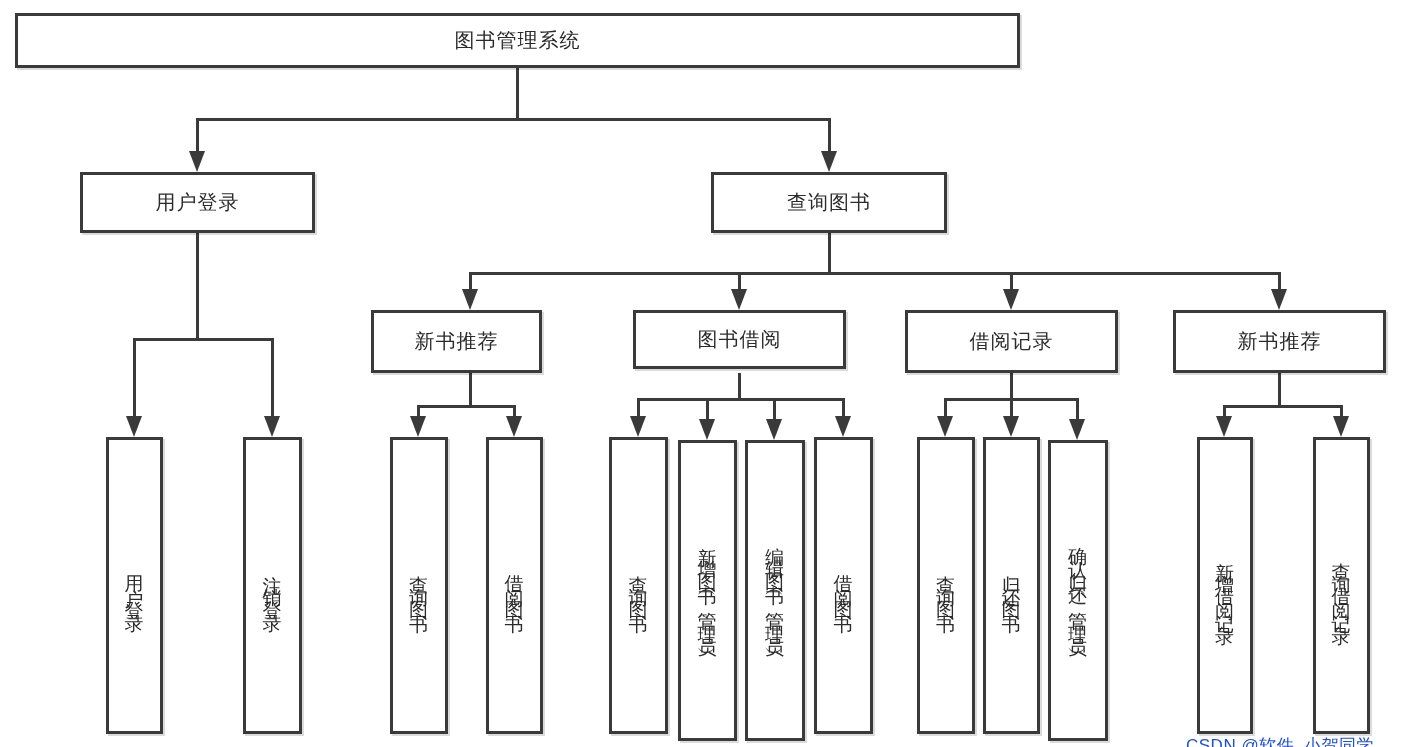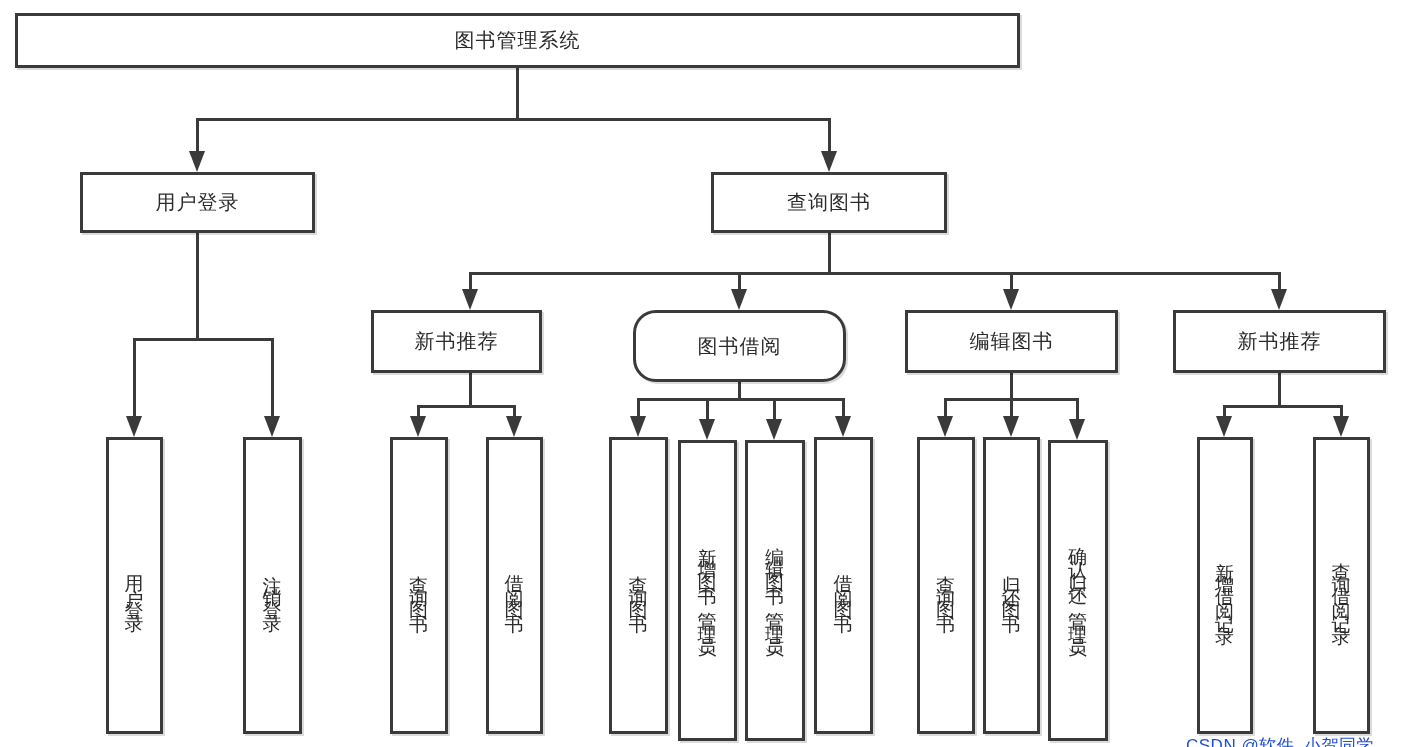--- a/index.html
+++ b/index.html
@@ -65,22 +65,22 @@
   <div class="vline" style="left:469px;top:272px;height:20px;"></div>
   <div class="arrow" style="left:462px;top:289px;"></div>
   <div class="vline" style="left:738px;top:272px;height:20px;"></div>
   <div class="arrow" style="left:731px;top:289px;"></div>
   <div class="vline" style="left:1010px;top:272px;height:20px;"></div>
   <div class="arrow" style="left:1003px;top:289px;"></div>
   <div class="vline" style="left:1278px;top:272px;height:20px;"></div>
   <div class="arrow" style="left:1271px;top:289px;"></div>
 
   <div class="hbox" style="left:371px;top:310px;width:171px;height:63px;">新书推荐</div>
-  <div class="hbox" style="left:633px;top:310px;width:213px;height:72px;border-radius:23px;">图书借阅</div>
-  <div class="hbox" style="left:905px;top:310px;width:213px;height:63px;">编辑图书</div>
+  <div class="hbox" style="left:633px;top:310px;width:213px;height:59px;">图书借阅</div>
+  <div class="hbox" style="left:905px;top:310px;width:213px;height:63px;">借阅记录</div>
   <div class="hbox" style="left:1173px;top:310px;width:213px;height:63px;">新书推荐</div>
 
   <div class="vline" style="left:469px;top:373px;height:35px;"></div>
   <div class="hline" style="left:417px;top:405px;width:99px;"></div>
   <div class="vline" style="left:417px;top:405px;height:13px;"></div>
   <div class="arrow" style="left:410px;top:416px;"></div>
   <div class="vline" style="left:513px;top:405px;height:13px;"></div>
   <div class="arrow" style="left:506px;top:416px;"></div>
 
   <div class="vline" style="left:738px;top:373px;height:28px;"></div>

